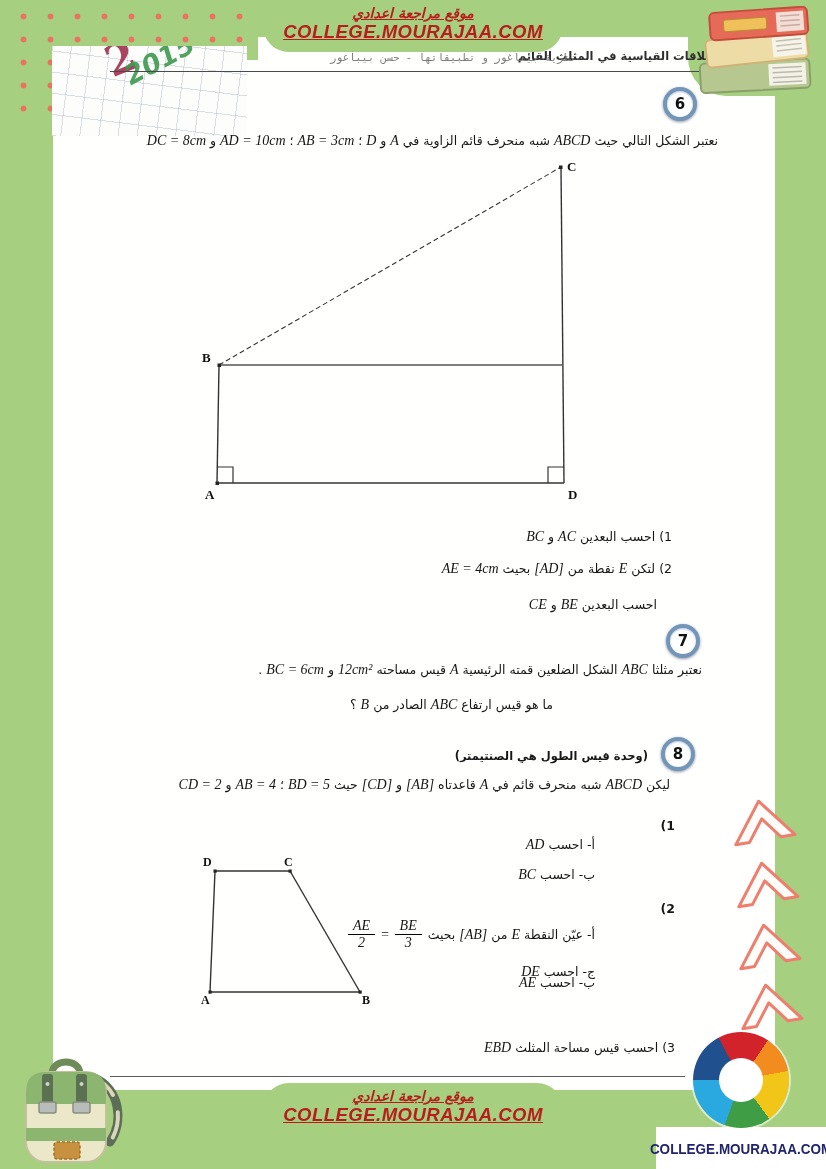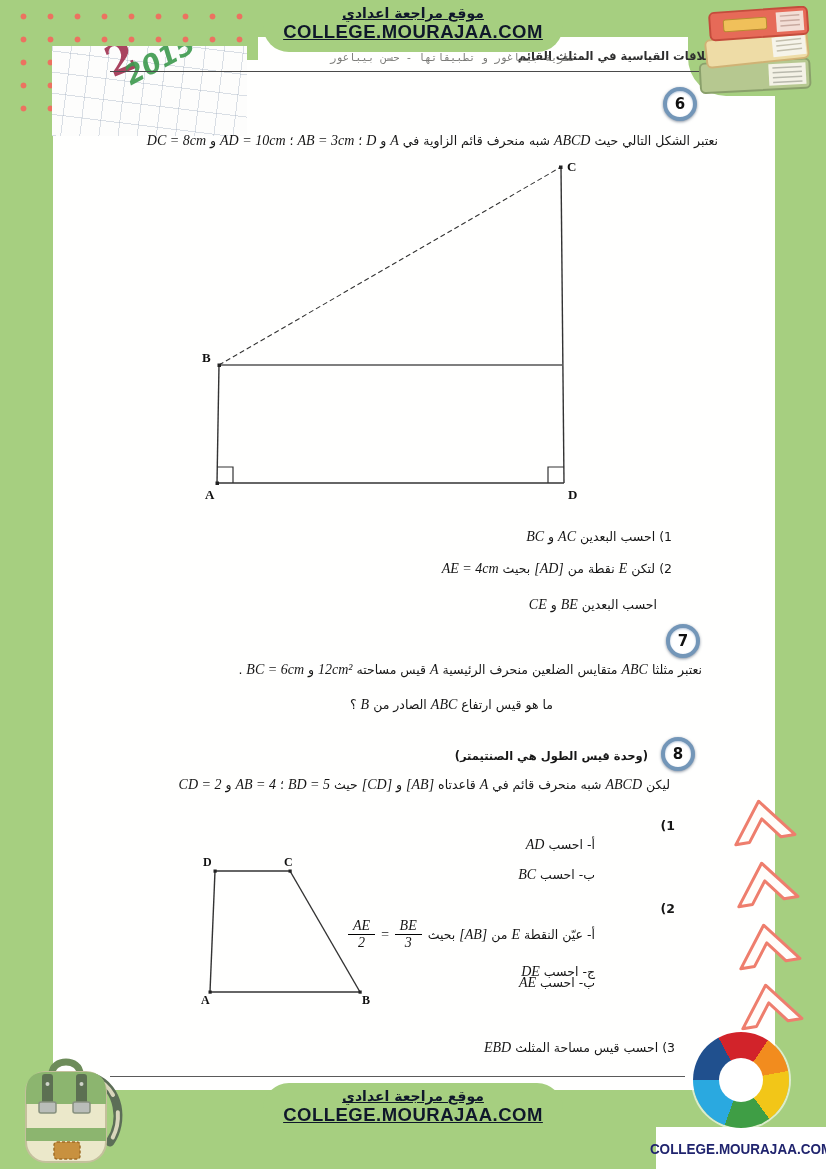--- a/index.html
+++ b/index.html
@@ -10,21 +10,21 @@
   .page{left:53px;top:37px;width:722px;height:1053px;background:#fffffe;}
 
   
   .band-bottom{left:0;top:1090px;width:826px;height:79px;background:#a6cf80;z-index:3;}
   .corner-tr{left:688px;top:0;width:138px;height:96px;background:#a6cf80;border-radius:0 0 0 38px;z-index:2;}
   .dots{background-color:#a6cf80;background-image:radial-gradient(circle,#ec7260 2.6px,rgba(0,0,0,0) 3.3px);background-size:27px 23px;background-position:10px 5px;z-index:2;}
   .dots-a{left:0;top:0;width:258px;height:60px;}
   .dots-b{left:0;top:0;width:158px;height:118px;}
 
   
-  .badge{left:263px;width:300px;background:#a6cf80;z-index:5;text-align:center;color:#0f172a;}
+  .badge{left:263px;width:300px;background:#a6cf80;z-index:5;text-align:center;color:#b91c1c;font-style:italic;}
   .badge-top{top:0;height:52px;border-radius:0 0 26px 26px;}
   .badge-bottom{top:1083px;height:60px;border-radius:26px 26px 0 0;}
   .badge .l1{display:block;font-weight:bold;font-size:14px;text-decoration:underline;margin-top:5px;direction:rtl;}
   .badge .l2{display:block;font-weight:bold;font-size:18.5px;text-decoration:underline;letter-spacing:.5px;font-family:"Liberation Sans",sans-serif;}
 
   
   .logo-box{left:52px;top:46px;width:195px;height:90px;background:#fdfdfc;overflow:hidden;z-index:2;
     background-image:repeating-linear-gradient(97deg,rgba(150,165,185,.35) 0 1px,rgba(0,0,0,0) 1px 19px),
                      repeating-linear-gradient(7deg,rgba(150,165,185,.35) 0 1px,rgba(0,0,0,0) 1px 21px);}
   .logo-year2{position:absolute;left:54px;top:-12px;color:#a03050;font-size:42px;font-weight:bold;transform:rotate(-22deg);font-family:"DejaVu Serif",serif;opacity:.9;}
@@ -133,21 +133,21 @@
     <text x="373" y="341" font-size="13">D</text>
   </svg>
 
   <div class="abs ar-line" style="right:154px;top:529px;"><span class="seg-l">(1</span><span class="seg-a">  احسب البعدين </span><span class="seg-m">AC</span><span class="seg-a"> و </span><span class="seg-m">BC</span></div>
   <div class="abs ar-line" style="right:154px;top:561px;"><span class="seg-l">(2</span><span class="seg-a">  لتكن </span><span class="seg-m">E</span><span class="seg-a"> نقطة من </span><span class="seg-m">[AD]</span><span class="seg-a"> بحيث </span><span class="seg-m">AE = 4cm</span></div>
   <div class="abs ar-line" style="right:169px;top:597px;"><span class="seg-a">احسب البعدين </span><span class="seg-m">BE</span><span class="seg-a"> و </span><span class="seg-m">CE</span></div>
 
   <div class="abs circle-num" style="left:666px;top:624px;">
     <span>7</span>
   </div>
-  <div class="abs ar-line" style="right:124px;top:662px;"><span class="seg-a">نعتبر مثلثا </span><span class="seg-m">ABC</span><span class="seg-a"> متقايس الضلعين منحرف الرئيسية </span><span class="seg-m">A</span><span class="seg-a"> قيس مساحته </span><span class="seg-m">12cm²</span><span class="seg-a"> و </span><span class="seg-m">BC = 6cm</span><span class="seg-a"> .</span></div>
+  <div class="abs ar-line" style="right:124px;top:662px;"><span class="seg-a">نعتبر مثلثا </span><span class="seg-m">ABC</span><span class="seg-a"> الشكل الضلعين قمته الرئيسية </span><span class="seg-m">A</span><span class="seg-a"> قيس مساحته </span><span class="seg-m">12cm²</span><span class="seg-a"> و </span><span class="seg-m">BC = 6cm</span><span class="seg-a"> .</span></div>
   <div class="abs ar-line" style="right:273px;top:697px;"><span class="seg-a">ما هو قيس ارتفاع </span><span class="seg-m">ABC</span><span class="seg-a"> الصادر من </span><span class="seg-m">B</span><span class="seg-a"> ؟</span></div>
 
   <div class="abs circle-num" style="left:661px;top:737px;">
     <span>8</span>
   </div>
   <div class="abs ar-line unit-note" style="right:178px;top:749px;">(وحدة قيس الطول هي الصنتيمتر)</div>
   <div class="abs ar-line" style="right:156px;top:777px;"><span class="seg-a">ليكن </span><span class="seg-m">ABCD</span><span class="seg-a"> شبه منحرف قائم في </span><span class="seg-m">A</span><span class="seg-a"> قاعدتاه </span><span class="seg-m">[AB]</span><span class="seg-a"> و </span><span class="seg-m">[CD]</span><span class="seg-a"> حيث </span><span class="seg-m">BD = 5</span><span class="seg-a"> ؛ </span><span class="seg-m">AB = 4</span><span class="seg-a"> و </span><span class="seg-m">CD = 2</span></div>
 
   <div class="abs qlabel" style="right:151px;top:818px;">(1</div>
   <div class="abs ar-line" style="right:231px;top:837px;"><span class="seg-a">أ-  احسب </span><span class="seg-m">AD</span></div>

